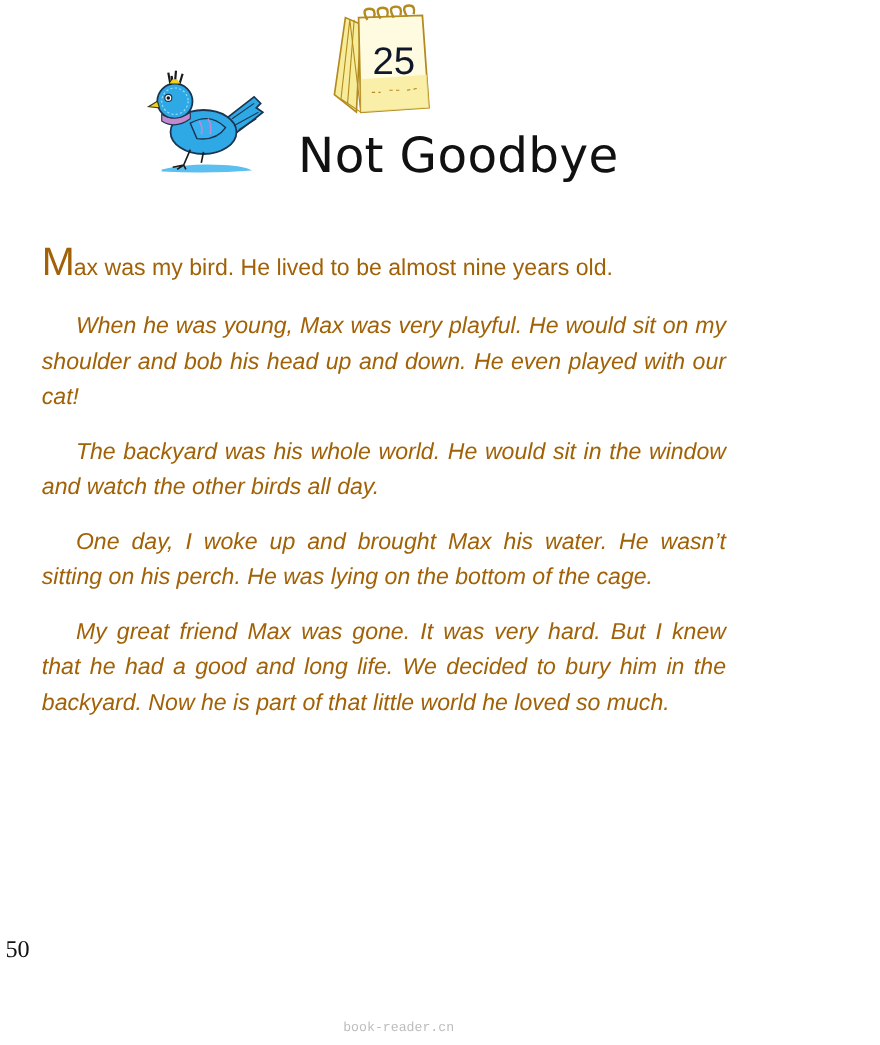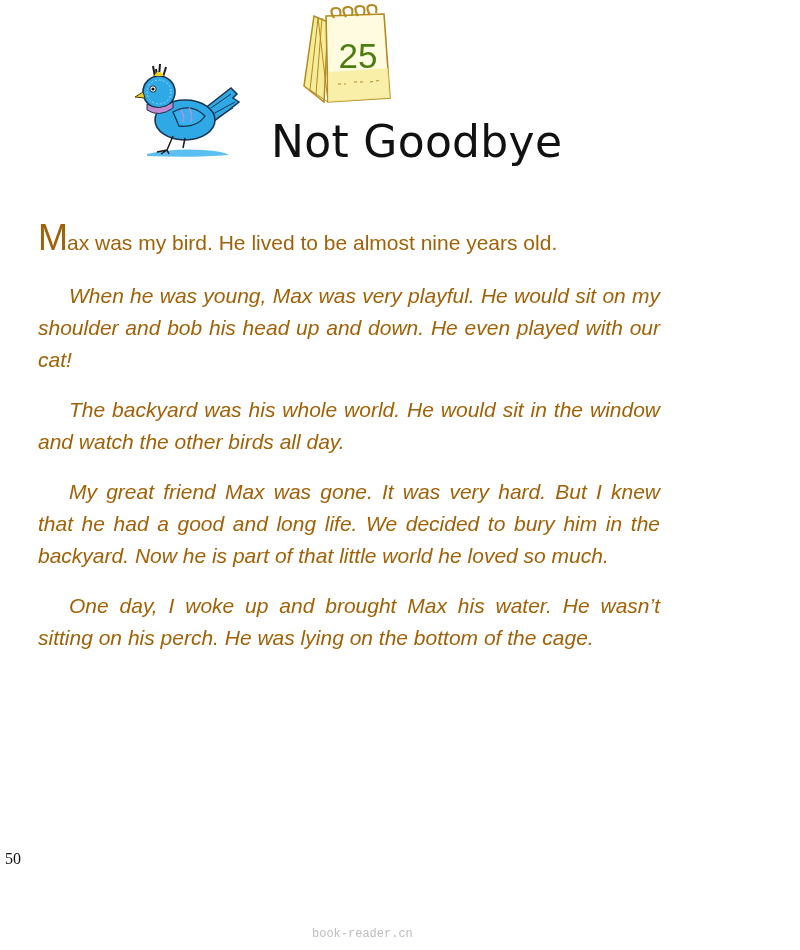--- a/index.html
+++ b/index.html
@@ -31,21 +31,21 @@
     }
     .calendar-number {
       position: absolute;
       left: 330px;
       top: 36px;
       width: 56px;
       text-align: center;
       font-family: "Liberation Sans", sans-serif;
       font-size: 35px;
       line-height: 40px;
-      color: #4d7c0f;
+      color: #0f172a;
     }
     .title {
       position: absolute;
       left: 271px;
       top: 120px;
       font-family: "DejaVu Sans", sans-serif;
       font-size: 44px;
       line-height: 44px;
       color: #111;
       letter-spacing: 0.3px;
@@ -78,21 +78,21 @@
       font-size: 36px;
       line-height: 32px;
       font-weight: normal;
       letter-spacing: -1px;
     }
     .page-number {
       position: absolute;
       left: 5px;
       top: 850px;
       font-family: "Liberation Serif", serif;
-      font-size: 16px;
+      font-size: 22px;
       color: #111;
     }
     .watermark {
       position: absolute;
       left: 312px;
       top: 927px;
       font-family: Liberation Mono, monospace;
       font-size: 12px;
       color: #bdbdbd;
       text-align: right;
@@ -152,18 +152,18 @@
   </svg>
 </div>
 <div class="calendar-number">25</div>
 
 <div class="title">Not Goodbye</div>
 
 <div class="story">
   <p class="first"><span class="dropcap">M</span><span>ax was my bird. He lived to be almost nine years old.</span></p>
   <p class="indent">When he was young, Max was very playful. He would sit on my shoulder and bob his head up and down. He even played with our cat!</p>
   <p class="indent">The backyard was his whole world. He would sit in the window and watch the other birds all day.</p>
+  <p class="indent">One day, I woke up and brought Max his water. He wasn’t sitting on his perch. He was lying on the bottom of the cage.</p>
   <p class="indent">My great friend Max was gone. It was very hard. But I knew that he had a good and long life. We decided to bury him in the backyard. Now he is part of that little world he loved so much.</p>
-  <p class="indent">One day, I woke up and brought Max his water. He wasn’t sitting on his perch. He was lying on the bottom of the cage.</p>
 </div>
 
 <div class="page-number">50</div>
 <div class="watermark">book-reader.cn</div>
 
 </body></html>

